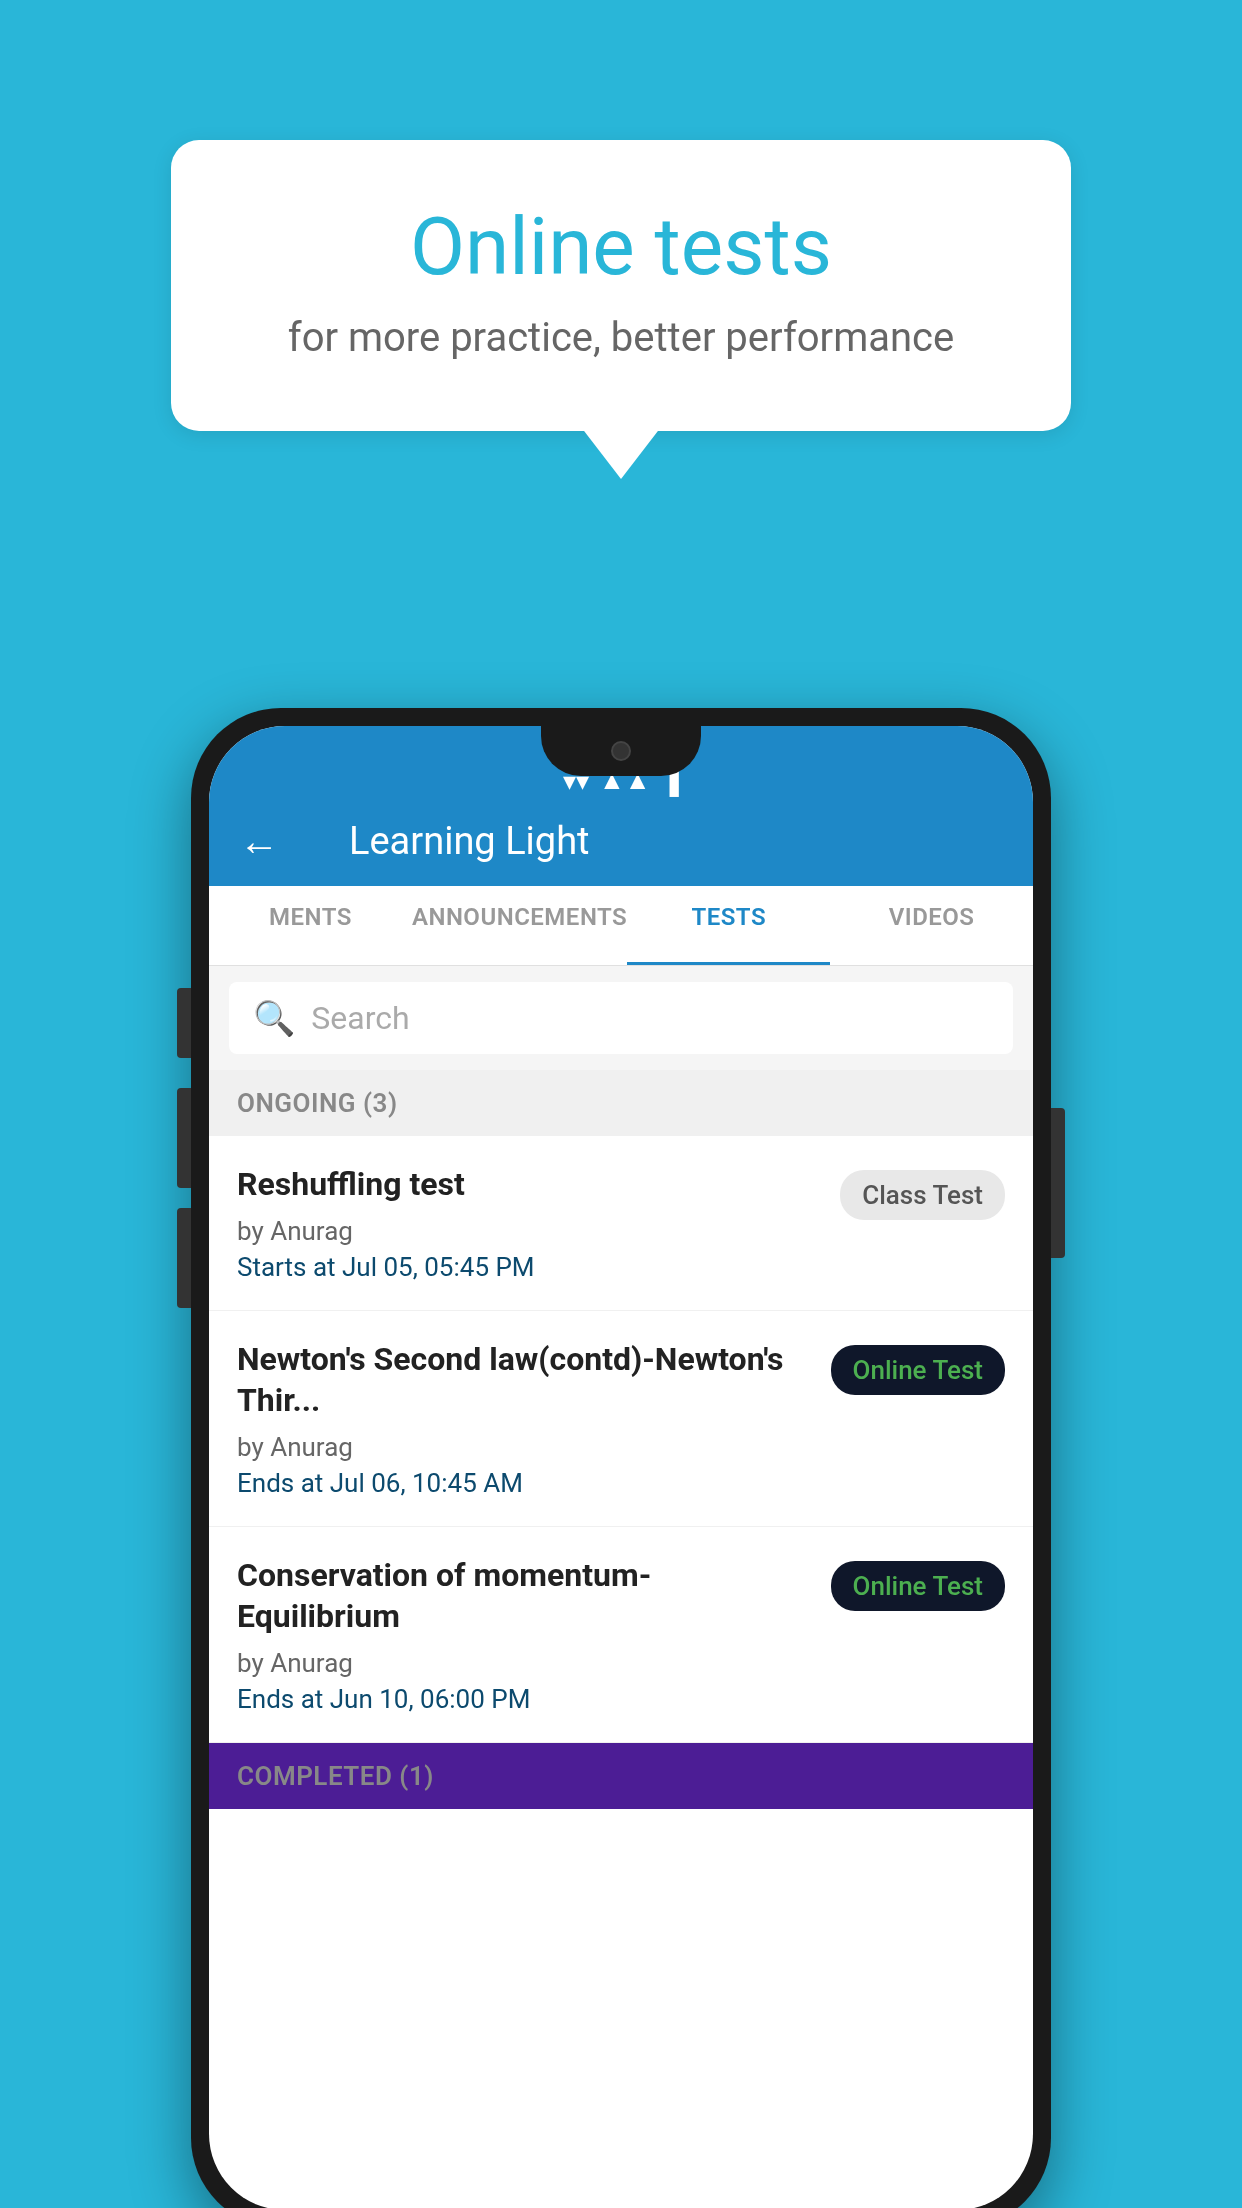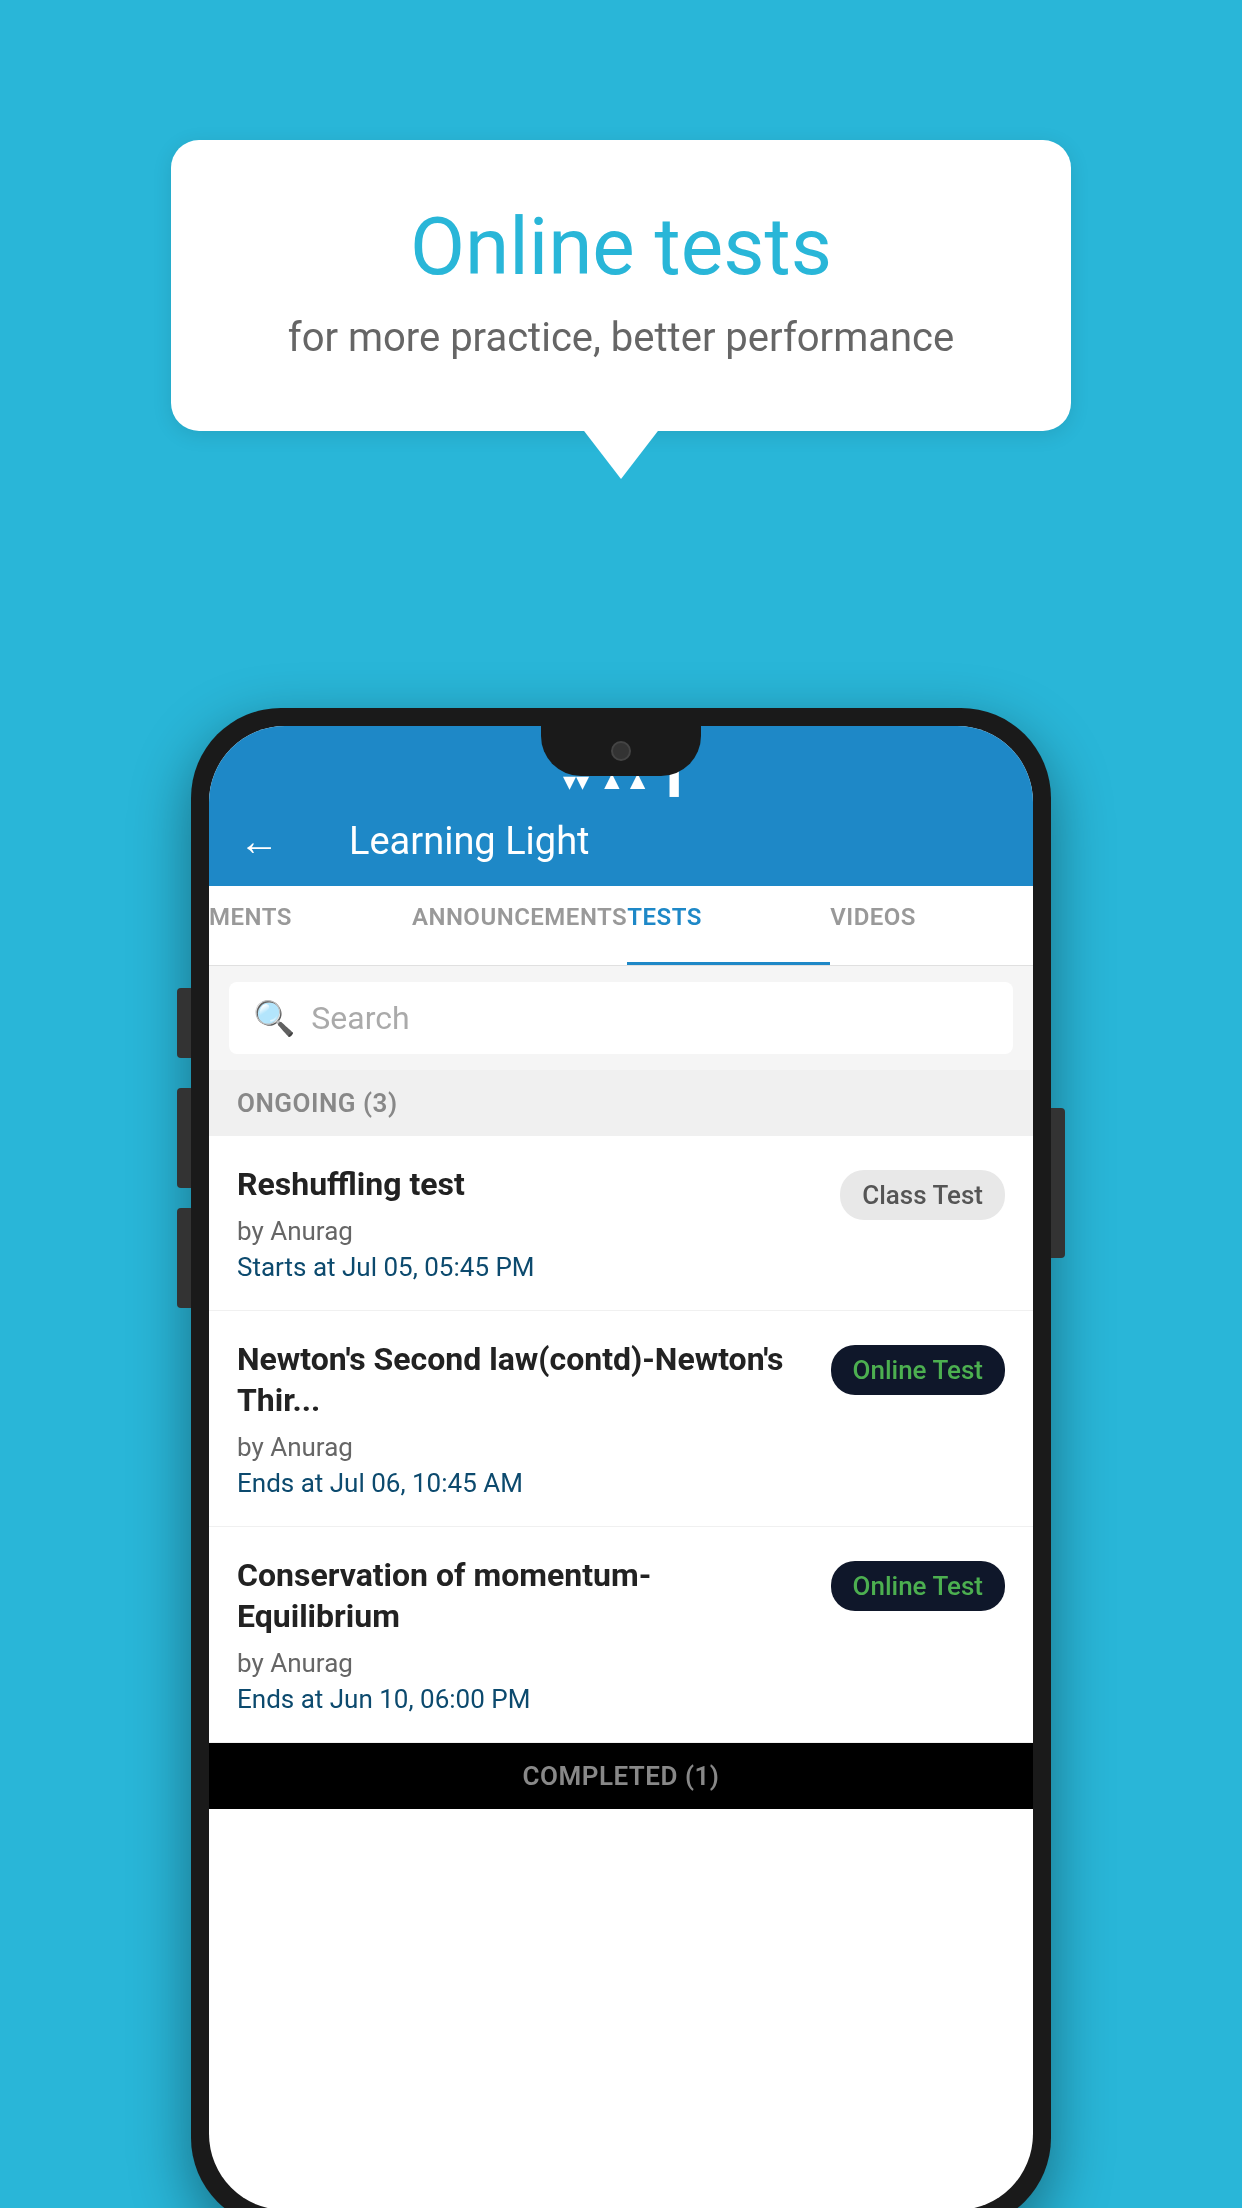--- a/index.html
+++ b/index.html
@@ -209,21 +209,21 @@
       align-items: flex-end;
       border-bottom: 1px solid #e0e0e0;
       overflow: hidden;
     }
 
     .tab-item {
       flex: 1;
       height: 100%;
       display: flex;
       align-items: center;
-      justify-content: flex-start;
+      justify-content: center;
       font-size: 24px;
       font-weight: 600;
       color: #999;
       text-transform: uppercase;
       letter-spacing: 0.5px;
       cursor: pointer;
       border-bottom: 3px solid transparent;
       padding-bottom: 14px;
     }
 
@@ -321,23 +321,22 @@
       color: #555;
     }
 
     .badge-online {
       background: #0f172a;
       color: #4caf50;
     }
 
     
     .completed-header {
-      background: #000000;
+      background: #4c1d95;
       padding: 18px 28px;
-      text-align: center;
     }
   </style>
 </head>
 <body>
 
 <div style="position:absolute;top:0;left:0;width:1242px;height:2208px;background:#29b6d8;"></div>
 
 <div class="speech-bubble-container">
   <div class="speech-bubble">
     <div class="bubble-title">Online tests</div>

